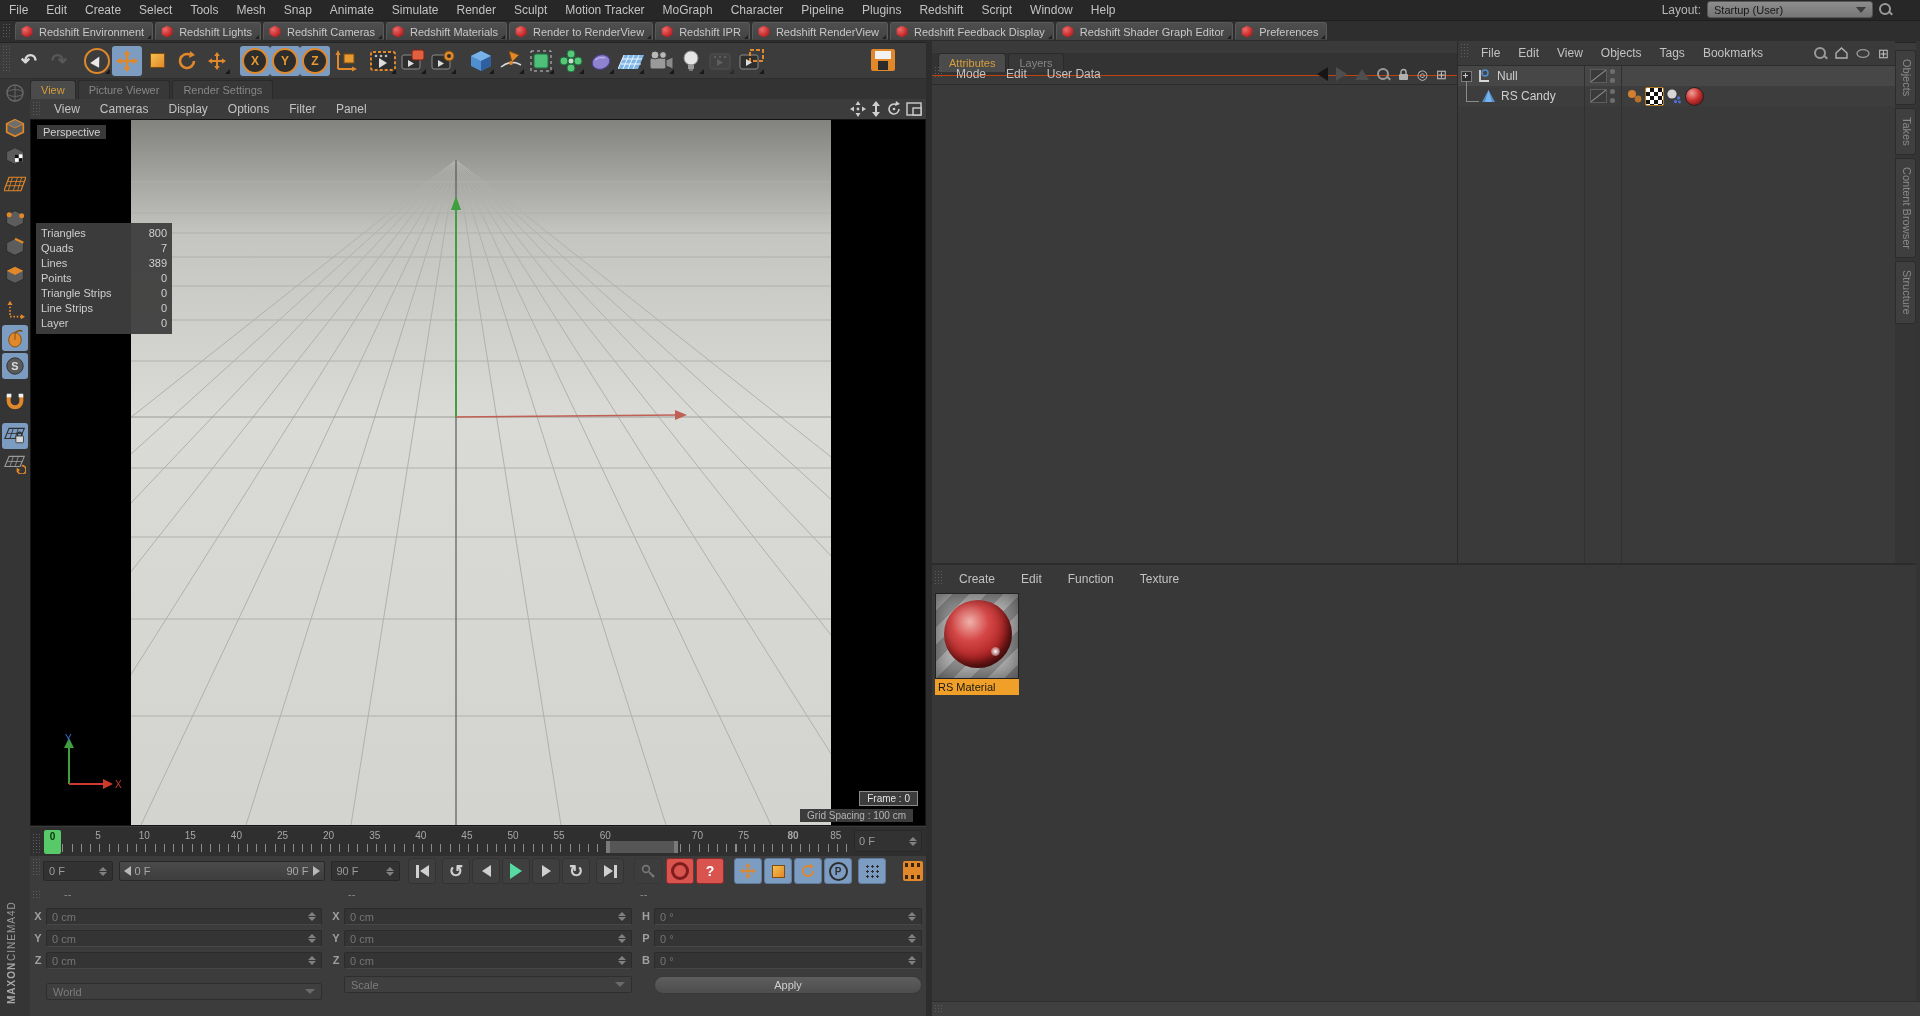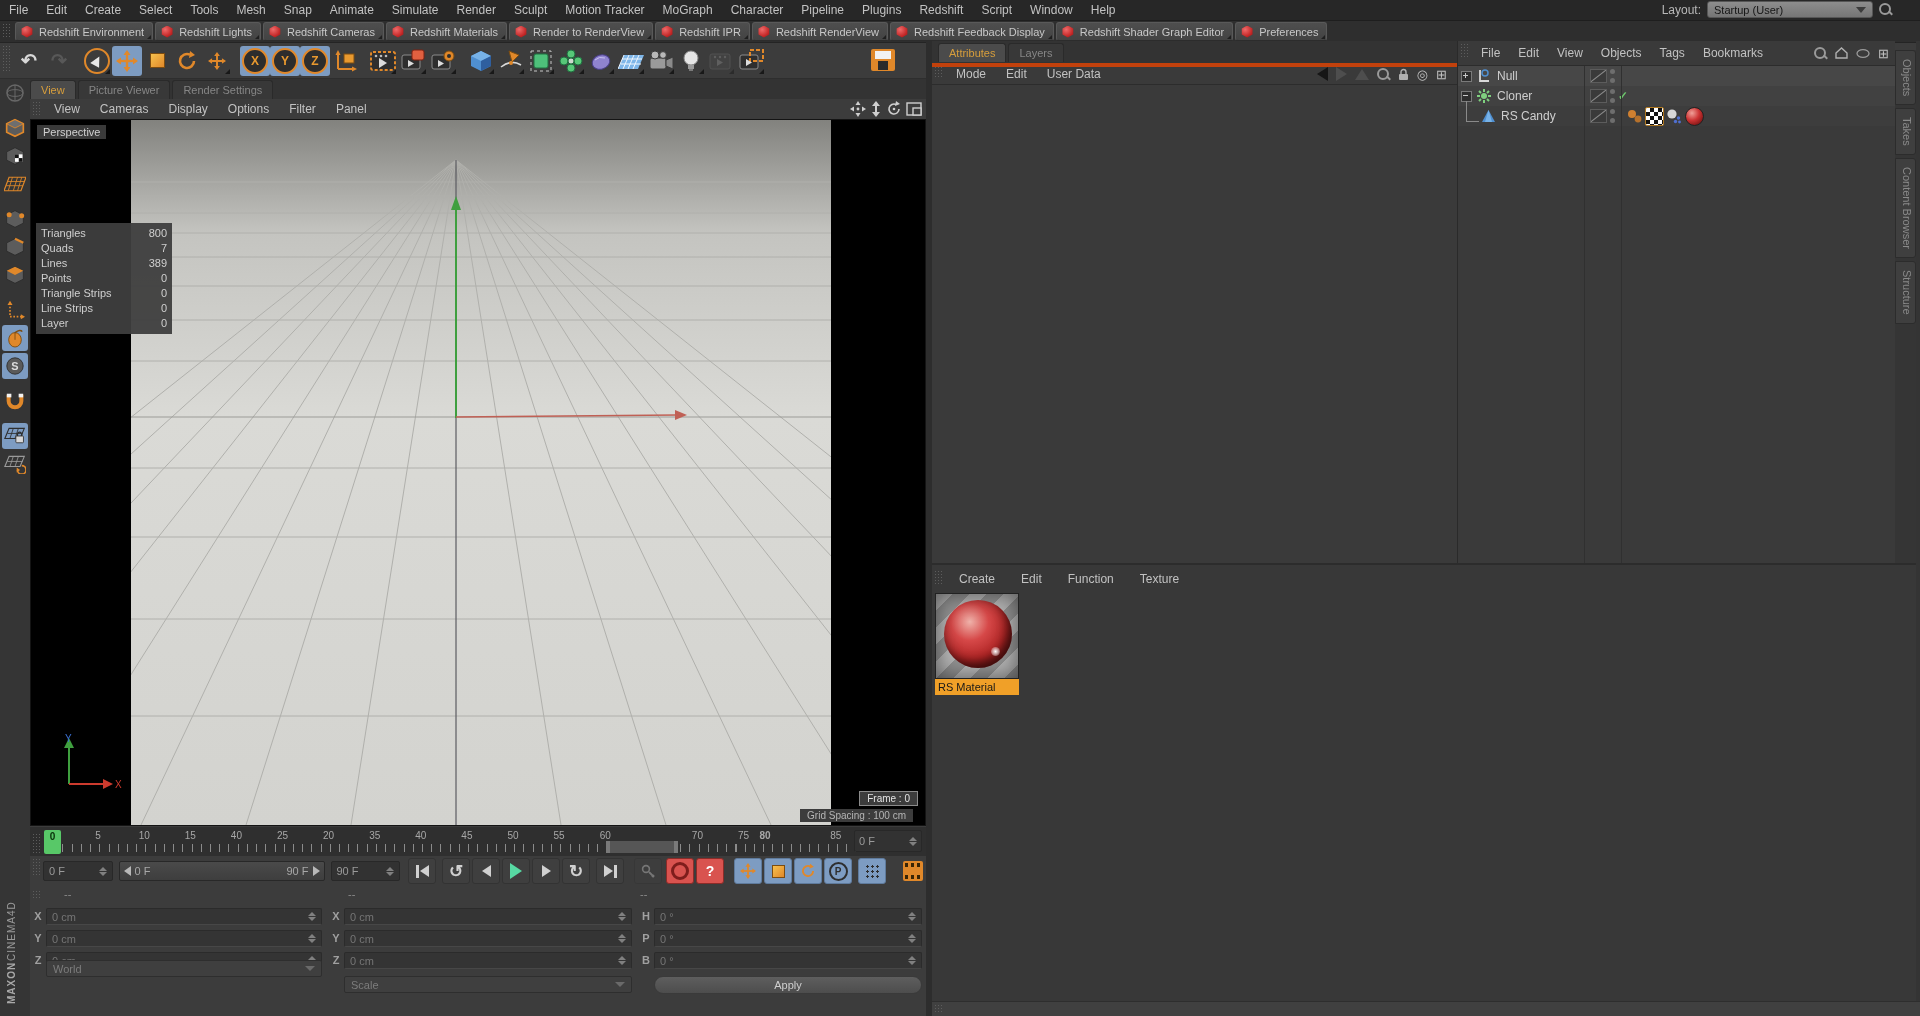--- a/index.html
+++ b/index.html
@@ -124,21 +124,21 @@
       border-radius:2px;color:#757575;font-size:11px;display:flex;align-items:center;padding:0 5px;box-sizing:border-box;}
   .clabel{position:absolute;color:#a0a0a0;font-size:11px;font-weight:bold;width:12px;text-align:center;}
   .cdd{position:absolute;height:17px;background:#3f3f3f;border:1px solid #2e2e2e;border-radius:2px;color:#7c7c7c;
       font-size:11px;display:flex;align-items:center;padding:0 6px;box-sizing:border-box;}
   .cdd .caret{margin-left:auto;width:0;height:0;border-left:5px solid transparent;border-right:5px solid transparent;border-top:5px solid #6a6a6a;}
   .applybtn{position:absolute;height:18px;background:linear-gradient(#5e5e5e,#4d4d4d);border:1px solid #3a3a3a;
       border-radius:9px;color:#cfcfcf;font-size:11px;display:flex;align-items:center;justify-content:center;box-sizing:border-box;}
   
   .vdivider{left:926px;top:41px;width:6px;height:975px;background:#2d2d2d;}
   .attr{left:932px;top:41px;width:525px;height:522px;background:#3a3a3a;}
-  .attr-tabs{position:absolute;left:0;top:0;width:100%;height:22px;background:#333;display:flex;align-items:center;border-bottom:4px solid #c2410c;}
+  .attr-tabs{position:absolute;left:0;top:12px;width:100%;height:22px;background:#333;display:flex;align-items:flex-start;border-bottom:1px solid #c2410c;}
   .attr-menu{position:absolute;left:0;top:23px;width:100%;height:20px;display:flex;align-items:center;border-bottom:1px solid #2c2c2c;}
   .attr-menu .mi{padding:0 10px;color:#c2c2c2;}
   .attr-icons{margin-left:auto;display:flex;align-items:center;gap:8px;padding-right:10px;}
   .om{left:1457px;top:41px;width:437px;height:522px;background:#3a3a3a;border-left:1px solid #2a2a2a;}
   .om-menu{position:absolute;left:0;top:0;width:100%;height:24px;display:flex;align-items:center;border-bottom:1px solid #2c2c2c;}
   .om-menu .mi{padding:0 9px;color:#c2c2c2;}
   .om-icons{margin-left:auto;display:flex;align-items:center;gap:8px;padding-right:6px;}
   .om-rows{position:absolute;left:0;top:25px;width:100%;}
   .orow{position:relative;height:20px;display:flex;align-items:center;font-size:12px;color:#cecece;}
   .orow.r0{background:#474747;}
@@ -734,21 +734,21 @@
           <span class="tick" style="left: 288.6px;">20</span>
           <span class="tick" style="left: 334.7px;">35</span>
           <span class="tick" style="left: 380.8px;">40</span>
           <span class="tick" style="left: 426.9px;">45</span>
           <span class="tick" style="left: 473px;">50</span>
           <span class="tick" style="left: 519.1px;">55</span>
           <span class="tick" style="left: 565.2px;">60</span>
           <span class="tick" style="left: 611.3px; margin-top: 12px;">65</span>
           <span class="tick" style="left: 657.4px;">70</span>
           <span class="tick" style="left: 703.5px;">75</span>
-          <span class="tick" style="left: 725px; font-weight: bold;">80</span>
+          <span class="tick" style="left: 753px; font-weight: bold;">80</span>
           <span class="tick" style="left: 795.7px;">85</span>
           <span class="tick" style="left: 841.8px;">90</span>
         </div>
       <div class="prevrange"></div>
       <div class="playhead">0</div>
     </div>
     <div class="rfield">
       <span>0 F</span>
       <span class="spin">
           <i class="up"></i>
@@ -879,21 +879,21 @@
         </span>
       </div>
     <span class="clabel" style="left:2px;top:68px;">Z</span>
     <div class="cfield" style="left:16px;top:66px;width:276px;">
         <span>0 cm</span>
         <span class="spin" style="margin-left:auto;">
           <i class="up"></i>
           <i class="dn"></i>
         </span>
       </div>
-    <div class="cdd" style="left:16px;top:74px;width:276px;">
+    <div class="cdd" style="left:16px;top:97px;width:276px;">
         <span>World</span>
         <span class="caret"></span>
       </div>
 
     <span class="clabel" style="left:300px;top:24px;">X</span>
     <div class="cfield" style="left:314px;top:22px;width:288px;">
         <span>0 cm</span>
         <span class="spin" style="margin-left:auto;">
           <i class="up"></i>
           <i class="dn"></i>
@@ -1008,43 +1008,20 @@
         <svg width="16" height="16" viewBox="0 0 16 16" style="margin-left:4px;flex:0 0 auto;">
             <path d="M4 2 V13 H13" fill="none" stroke="#d8d8d8" stroke-width="1.8"></path>
             <circle cx="9" cy="5" r="3" fill="none" stroke="#4f8fd0" stroke-width="1.5"></circle>
           </svg>
         <span style="margin-left:5px;">Null</span>
         <span class="slashbox"></span>
         <span class="vdots" style="top:3px;">
             <i></i>
             <i></i>
           </span>
-      </div>
-      <div class="orow r1">
-        <span class="expander"></span>
-        <svg width="16" height="16" viewBox="0 0 16 16" style="margin-left:4px;flex:0 0 auto;">
-            <circle cx="8" cy="8" r="3" fill="#7fd07f"></circle>
-            <g stroke="#7fd07f" stroke-width="2">
-              <line x1="8" y1="1" x2="8" y2="4"></line>
-              <line x1="8" y1="12" x2="8" y2="15"></line>
-              <line x1="1" y1="8" x2="4" y2="8"></line>
-              <line x1="12" y1="8" x2="15" y2="8"></line>
-              <line x1="3" y1="3" x2="5" y2="5"></line>
-              <line x1="11" y1="11" x2="13" y2="13"></line>
-              <line x1="13" y1="3" x2="11" y2="5"></line>
-              <line x1="5" y1="11" x2="3" y2="13"></line>
-            </g>
-          </svg>
-        <span style="margin-left:5px;">Cloner</span>
-        <span class="slashbox"></span>
-        <span class="vdots" style="top:3px;">
-            <i></i>
-            <i></i>
-          </span>
-        <span class="check">✓</span>
       </div>
       <div class="orow r2">
         <span class="treeline"></span>
         <svg width="15" height="15" viewBox="0 0 15 15" style="margin-left:2px;flex:0 0 auto;">
             <polygon points="7.5,1 14,13 1,13" fill="#4f8fd0"></polygon>
             <polygon points="7.5,1 11,13 4,13" fill="#77b2e8"></polygon>
           </svg>
         <span style="margin-left:5px;">RS Candy</span>
         <span class="slashbox"></span>
         <span class="vdots" style="top:3px;">

